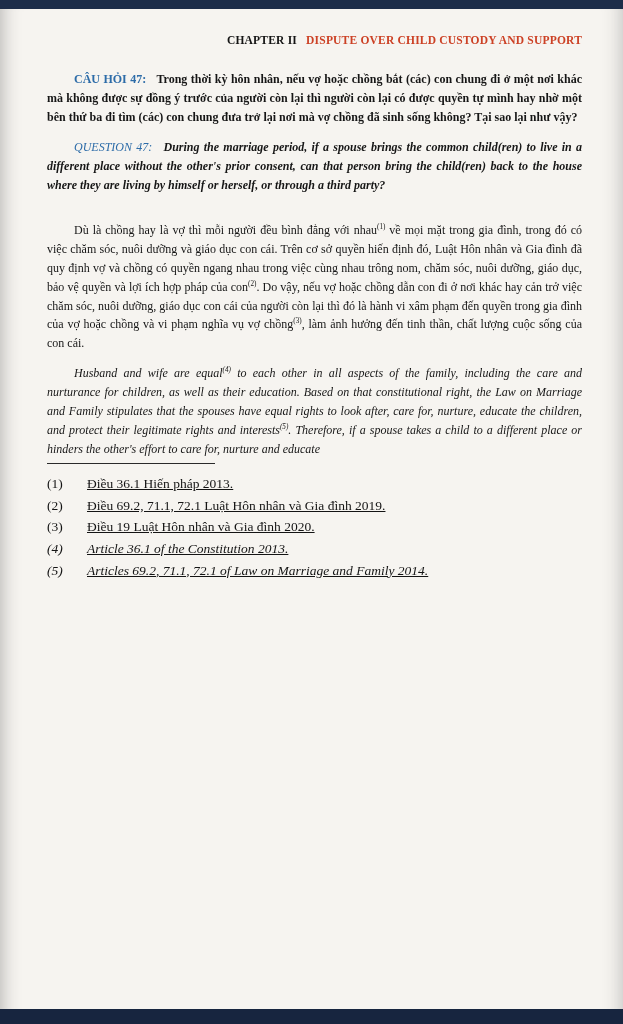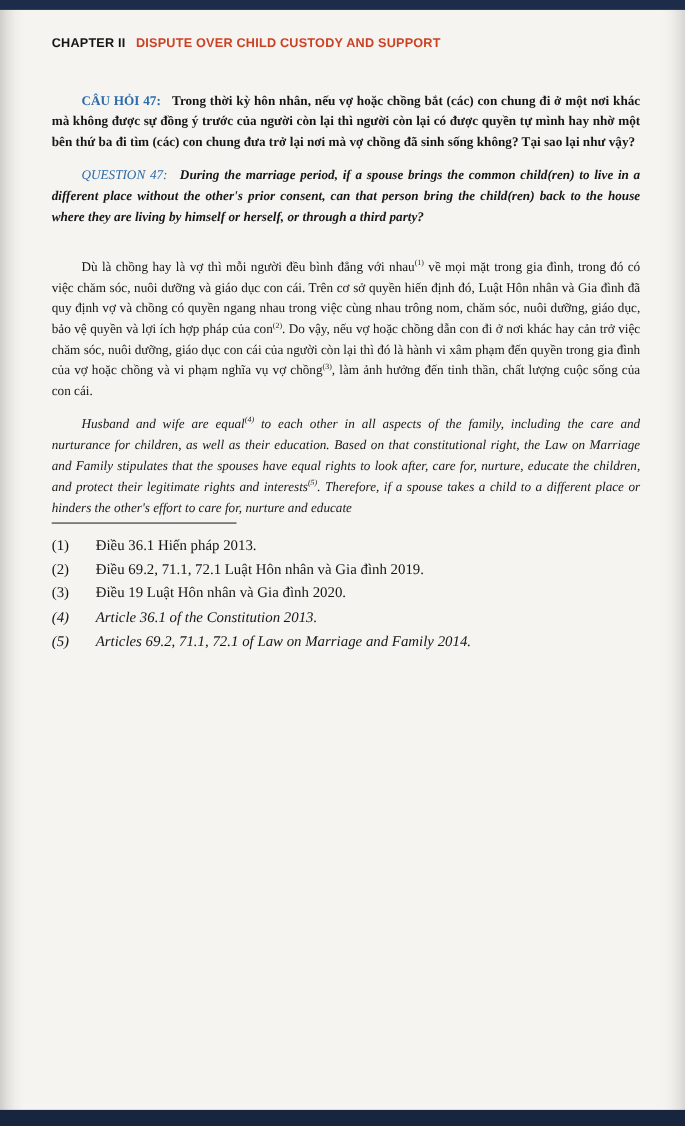--- a/index.html
+++ b/index.html
@@ -10,44 +10,44 @@
     font-family: "Liberation Serif", "DejaVu Serif", serif;
     color: #161616; overflow: hidden;
     box-shadow: inset 12px 0 20px -12px rgba(40,40,45,.38),
                 inset -12px 0 20px -12px rgba(40,40,45,.30);
   }
   .edge-top    { position: absolute; top: 0; left: 0; width: 100%; height: 9px;  background: #1d2d49; }
   .edge-bottom { position: absolute; bottom: 0; left: 0; width: 100%; height: 15px; background: #17253f; }
   .content { position: absolute; top: 34px; left: 47px; right: 41px; }
 
   .header {
-    text-align: left;
-    font-family: Liberation Sans, sans-serif;
+    text-align: right;
+    font-family: Liberation Serif, serif;
     font-size: 11.5px; font-weight: bold; letter-spacing: .2px;
-    margin-bottom: 36px;
+    margin-bottom: 24px;
   }
   .ch-label { color: #141414; margin-right: 6px; }
   .ch-title { color: #cc4125; }
 
   .para {
     margin: 0 0 11px 0; font-size: 12px; line-height: 1.58;
     text-align: justify; text-indent: 27px;
   }
   .q-vi  { font-weight: bold; }
   .q-en  { font-weight: bold; font-style: italic; margin-bottom: 26px; }
   .blue-label    { color: #2d6ca8; margin-right: 7px; }
   .q-label-en    { color: #2d6ca8; margin-right: 7px; font-weight: normal; }
   .body-vi { font-weight: normal; }
   .body-en { font-style: italic; font-weight: normal; margin-bottom: 0; }
   sup { font-size: .6em; line-height: 0; vertical-align: super; }
 
   .fn-rule { width: 168px; border-top: 1.6px solid #2a2a2a; margin: 4px 0 9px 0; }
   .fn { display: flex; font-size: 13.5px; line-height: 1.6; color: #141414; }
   .fn-num  { flex: 0 0 40px; }
-  .fn-text { flex: 1; }
+  .fn-text { flex: 1; text-decoration: underline; }
   .fn-italic { font-style: italic; }
 
   .page-number { text-align: center; font-size: 14.5px; margin-top: 18px; }
 </style>
 </head>
 <body>
 
 <div class="page">
   <div class="edge-top"></div>
 

